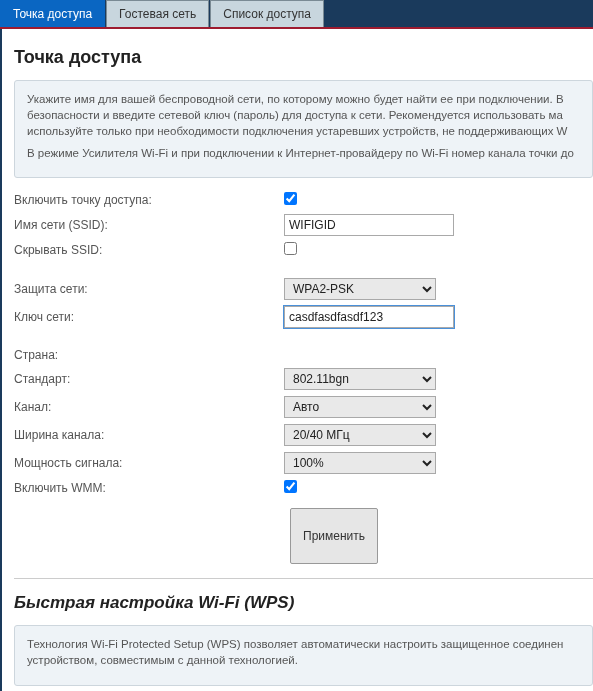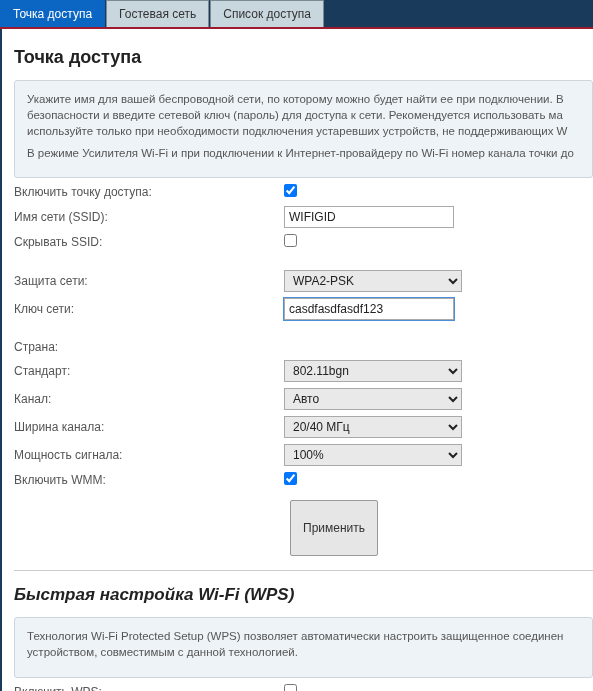--- a/index.html
+++ b/index.html
@@ -49,21 +49,21 @@
       font-style: italic;
     }
     .infobox {
       background: #eef3f7;
       border: 1px solid #cdd6dd;
       border-radius: 3px;
       padding: 10px 12px;
       color: #555;
       font-size: 11.5px;
       line-height: 1.4;
-      margin-bottom: 6px;
+      margin-bottom: 14px;
     }
     .infobox p { margin-bottom: 6px; }
     .form-row {
       display: flex;
       align-items: center;
       margin-bottom: 6px;
     }
     .form-label {
       width: 270px;
       text-align: left;
@@ -76,21 +76,21 @@
     }
     input[type="text"], select {
       font-size: 12px;
       padding: 2px 4px;
       border: 1px solid #a9a9a9;
       background: #fff;
       color: #222;
       height: 22px;
     }
     input[type="text"] { width: 170px; }
-    select { width: 178px; background: #e9e9e9; }
+    select { width: 152px; background: #e9e9e9; }
     .input-focused {
       outline: 1px solid #4a90d9;
       border-color: #4a90d9;
     }
     .spacer { height: 14px; }
     .btn-row {
       display: flex;
       margin-left: 276px;
       margin-top: 12px;
       margin-bottom: 14px;

